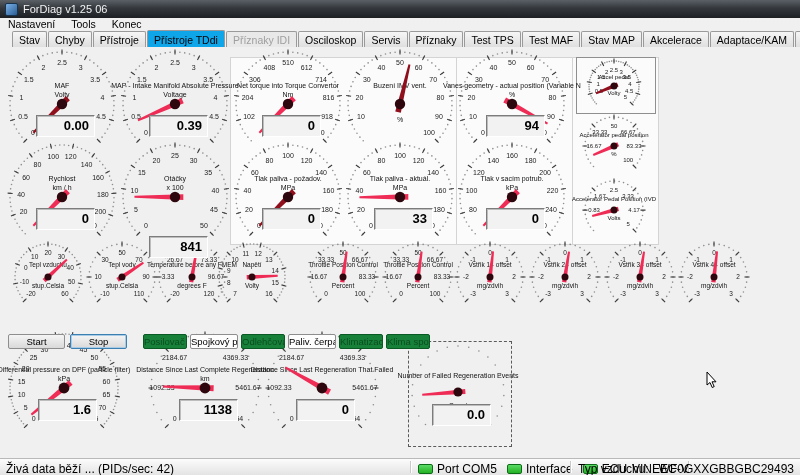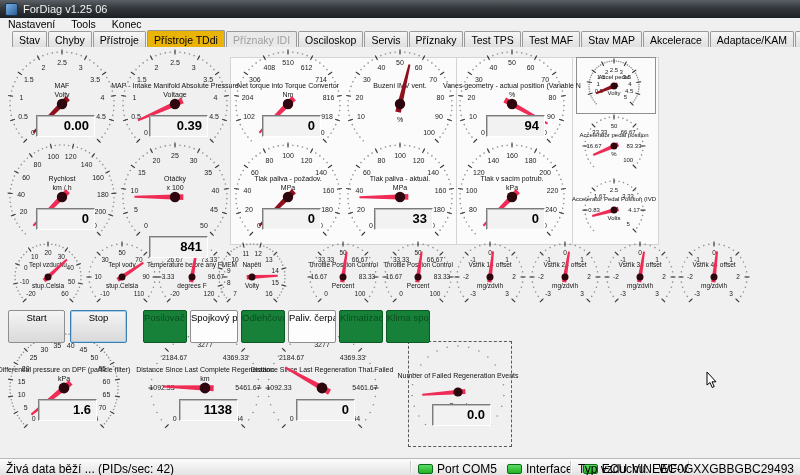--- a/index.html
+++ b/index.html
@@ -12,39 +12,39 @@
   .app-icon{width:11px;height:11px;margin:0 5px 0 5px;border-radius:2px;
     background:linear-gradient(135deg,#7ab1e8,#2b5d93);border:1px solid #17334f;}
   
   .menubar{position:absolute;left:0;top:18px;width:800px;height:12px;background:#f0f0f0;
     font-size:10.5px;display:flex;align-items:center;}
   .menubar span{padding:0 8px;cursor:default;}
   
   .tabs{position:absolute;left:0;top:30px;width:692px;height:17px;display:flex;align-items:flex-end;padding-left:12px;box-sizing:border-box;}
   .tab{font-size:10.5px;padding:2px 6px 1px 6px;margin-right:1px;background:linear-gradient(#f6f6f6,#dfdfdf);
     border:1px solid #9a9a9a;border-bottom:none;border-radius:2px 2px 0 0;white-space:nowrap;}
-  .tab.active{background:#eab308;padding-top:3px;position:relative;z-index:2;}
+  .tab.active{background:#0ea5e9;padding-top:3px;position:relative;z-index:2;}
   .tab.disabled{color:#9f9f9f;background:#e9e9e9;}
   
   .panel{position:absolute;background:#fbfbfb;border:1px solid #d4d4d4;}
   .frame-solid{position:absolute;border:1px solid #8f8f8f;background:#fbfbfb;}
   .frame-dashed{position:absolute;border:1px dashed #5a5a5a;}
   
   .gauge{position:absolute;}
   .gauge svg{overflow:visible;display:block;}
   .vbox{position:absolute;width:52px;height:20px;background:#f2f2f2;
     border-top:1px solid #7c7c7c;border-left:1px solid #7c7c7c;
     border-bottom:1px solid #ffffff;border-right:1px solid #ffffff;
     box-shadow:inset 1px 1px 0 #bdbdbd;
     font-weight:bold;font-size:13px;line-height:20px;text-align:right;
     padding-right:5px;z-index:3;}
   
-  .btn{position:absolute;height:33px;font-size:9.5px;line-height:13px;text-align:center;
+  .btn{position:absolute;height:15px;font-size:9.5px;line-height:13px;text-align:center;
     border:1px solid #8e8e8e;border-radius:2px;background:linear-gradient(#f5f5f5,#d9d9d9);
-    box-sizing:border-box;white-space:nowrap;overflow:hidden;z-index:4;}
+    box-sizing:border-box;white-space:nowrap;overflow:hidden;z-index:4;margin-top:24px;}
   .btn.focused{border-color:#3c7fb1;box-shadow:inset 0 0 0 1px #a9cbe5;}
   .btn.green{background:#17813a;border-color:#0a5a23;color:#0b4d1f;}
   .btn.white{background:#fdfdfd;}
   
   .statusbar{position:absolute;left:0;top:458px;width:800px;height:17px;
     background:linear-gradient(#fcfcfc,#e2e2e2);border-top:1px solid #b9b9b9;
     font-size:12px;}
   .statusbar .txt{position:absolute;top:3px;white-space:nowrap;}
   .led{display:inline-block;width:13px;height:8px;border:1px solid #0c6b16;border-radius:2px;
     background:linear-gradient(#4cd45c,#149a26);vertical-align:-1px;margin-right:4px;}

